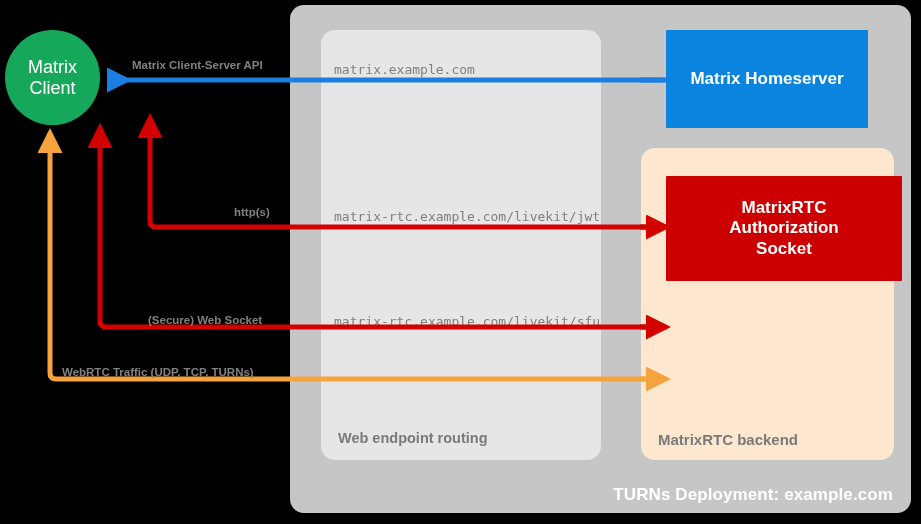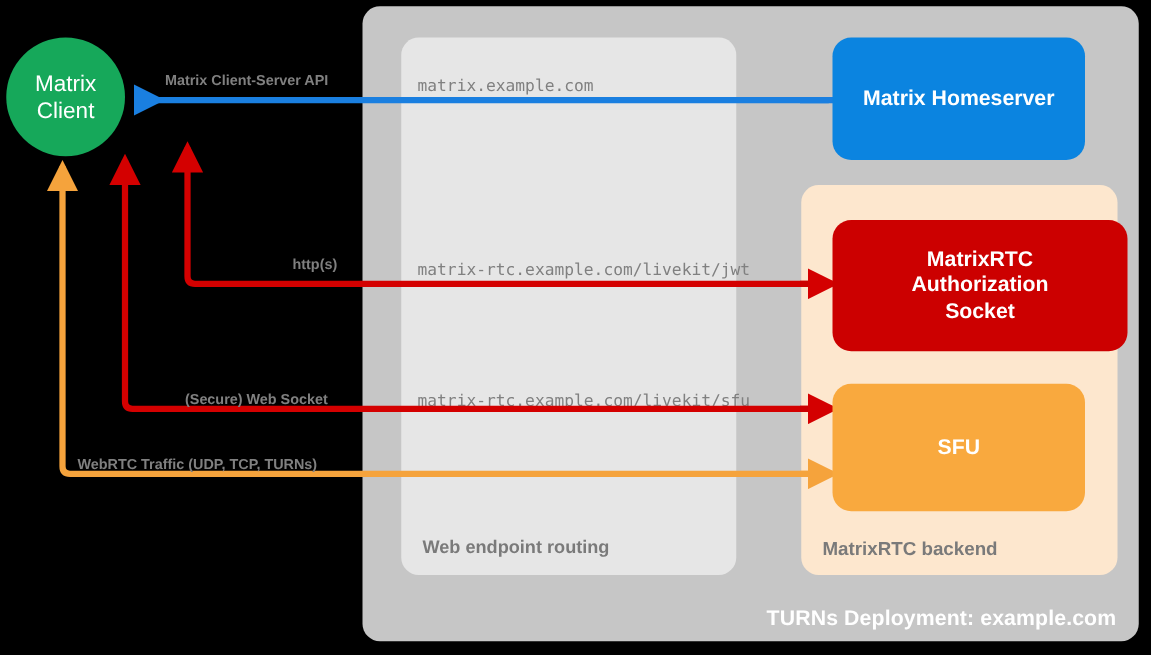--- a/index.html
+++ b/index.html
@@ -36,20 +36,21 @@
     white-space: nowrap;
   }
   .web-routing {
     position: absolute;
     left: 321px;
     top: 30px;
     width: 268px;
     height: 430px;
     background: #e6e6e6;
     border-radius: 14px;
+    padding-left: 12px;
   }
   .web-routing-label {
     position: absolute;
     left: 17px;
     bottom: 14px;
     color: #7a7a7a;
     font-size: 14.5px;
     font-weight: bold;
     white-space: nowrap;
   }
@@ -94,21 +95,21 @@
     align-items: center;
     justify-content: center;
     color: #ffffff;
     font-size: 18px;
     font-weight: normal;
     line-height: 1.15;
     text-align: center;
   }
   .box {
     position: absolute;
-    border-radius: 15px;
+    border-radius: 1px;
     display: flex;
     align-items: center;
     justify-content: center;
     text-align: center;
     color: #ffffff;
     font-weight: bold;
     line-height: 1.2;
   }
   .box-homeserver {
     left: 666px;
@@ -215,17 +216,14 @@
   </div>
 
   <div class="box box-auth">
     <div>
       <div>MatrixRTC</div>
       <div>Authorization</div>
       <div>Socket</div>
     </div>
   </div>
 
-  <div class="box box-sfu">
-    <span>SFU</span>
-  </div>
 
 </div>
 
 </body></html>

